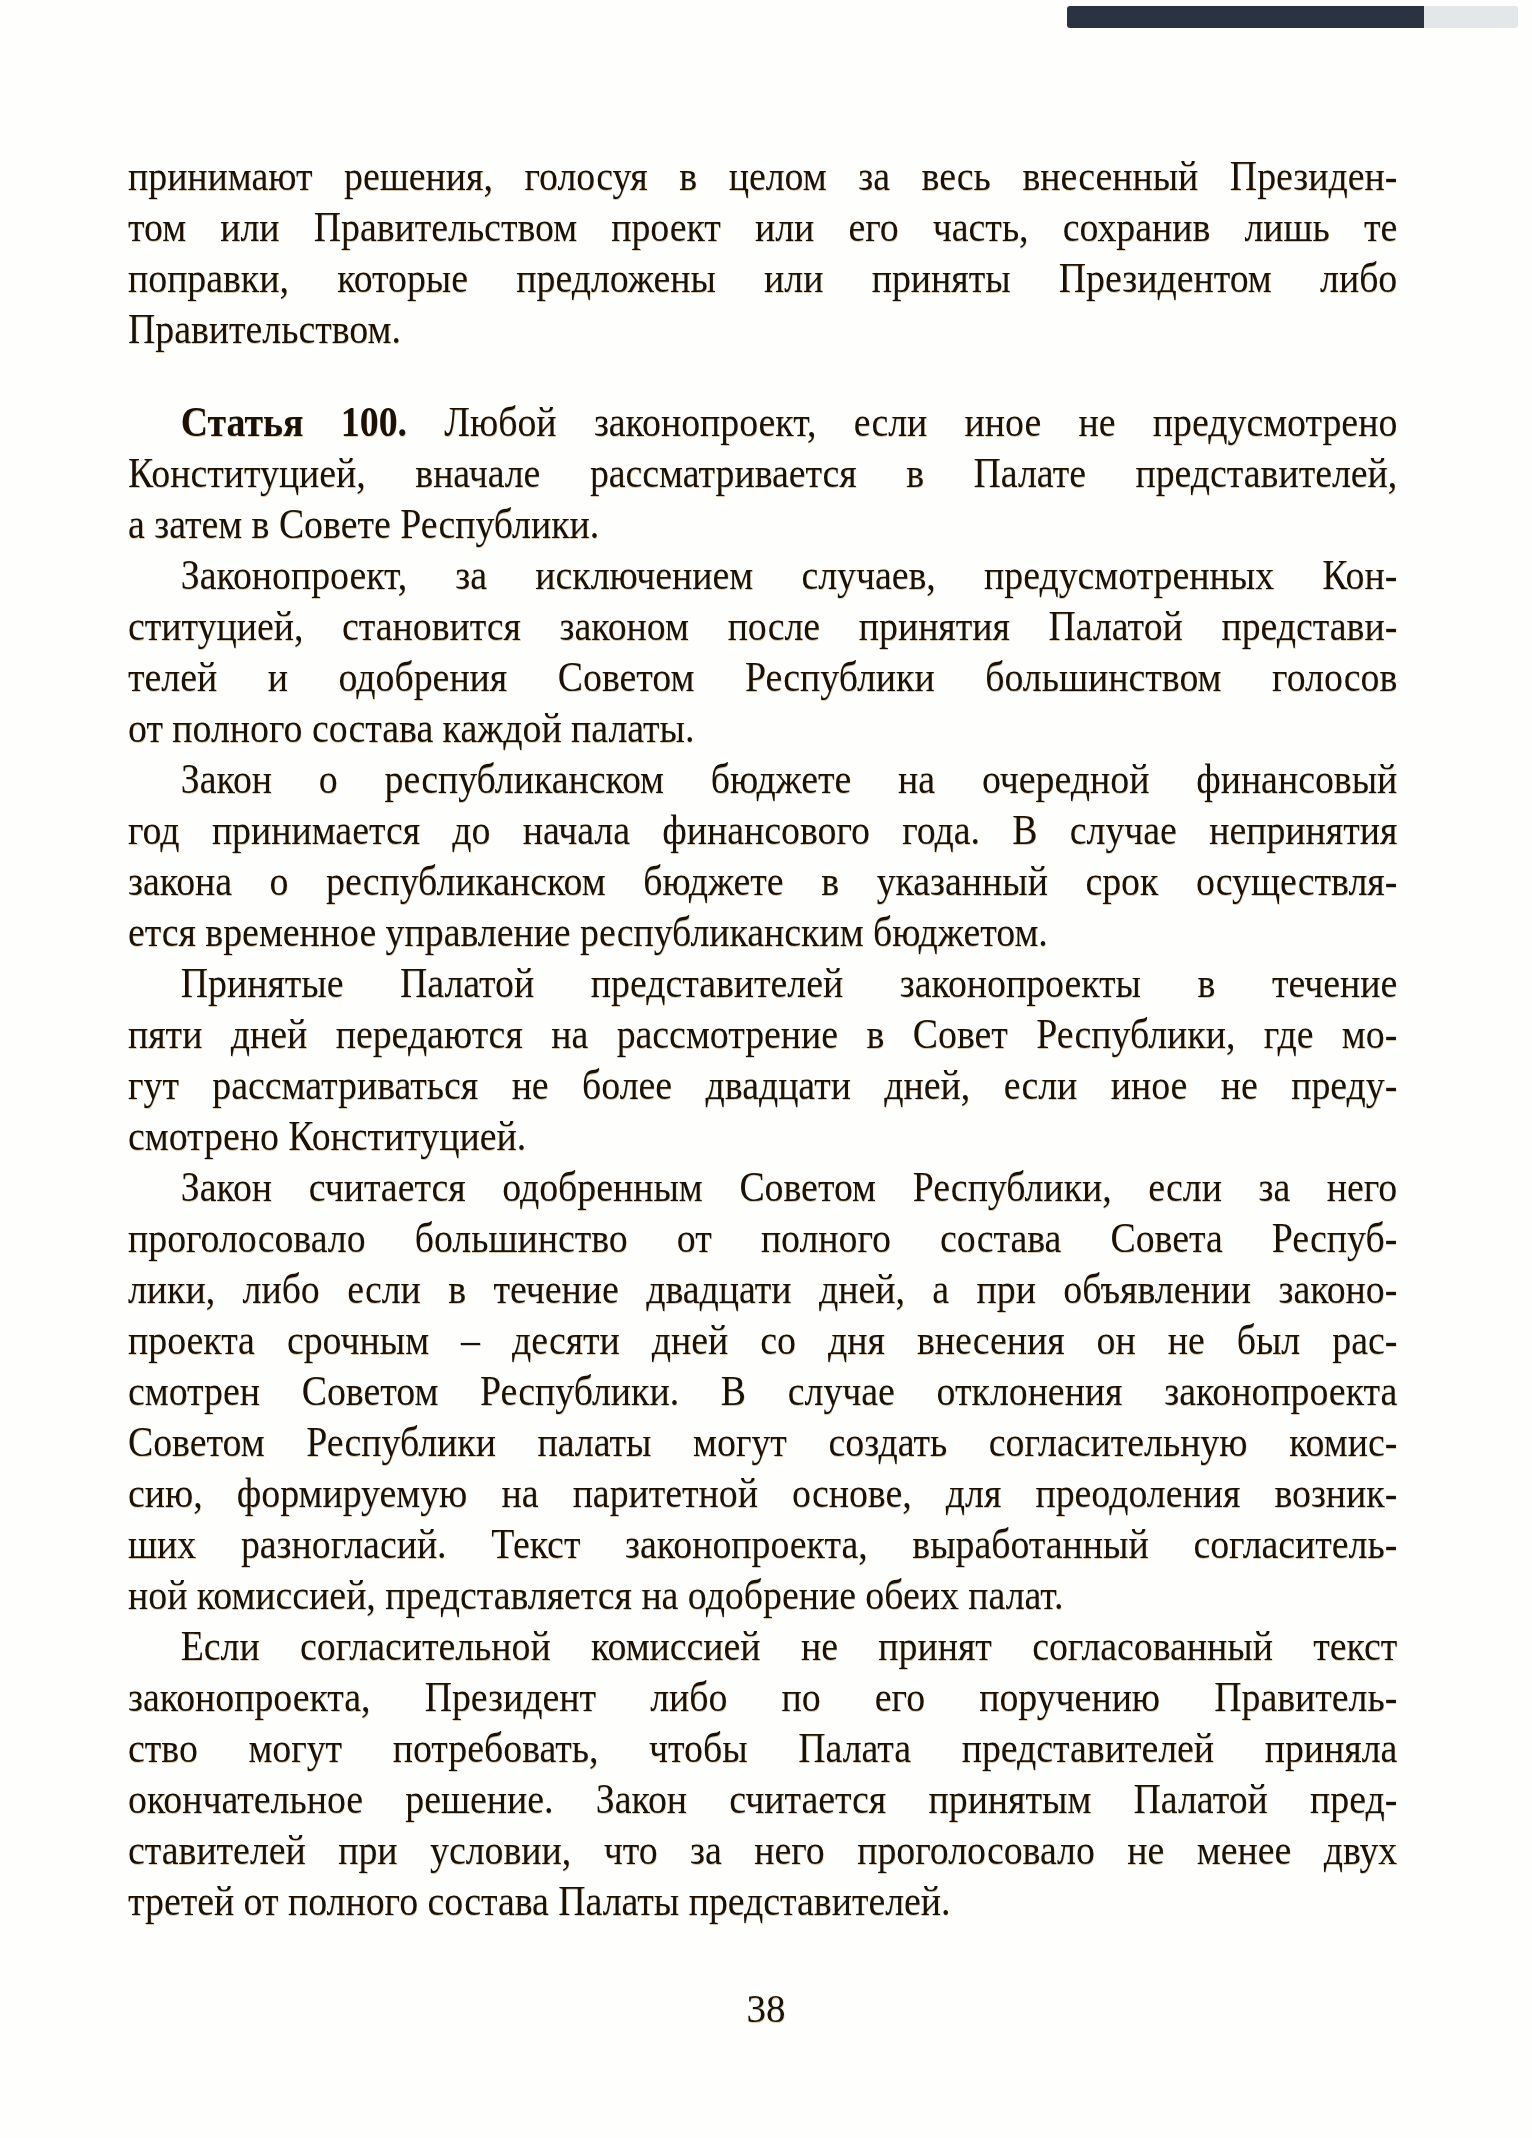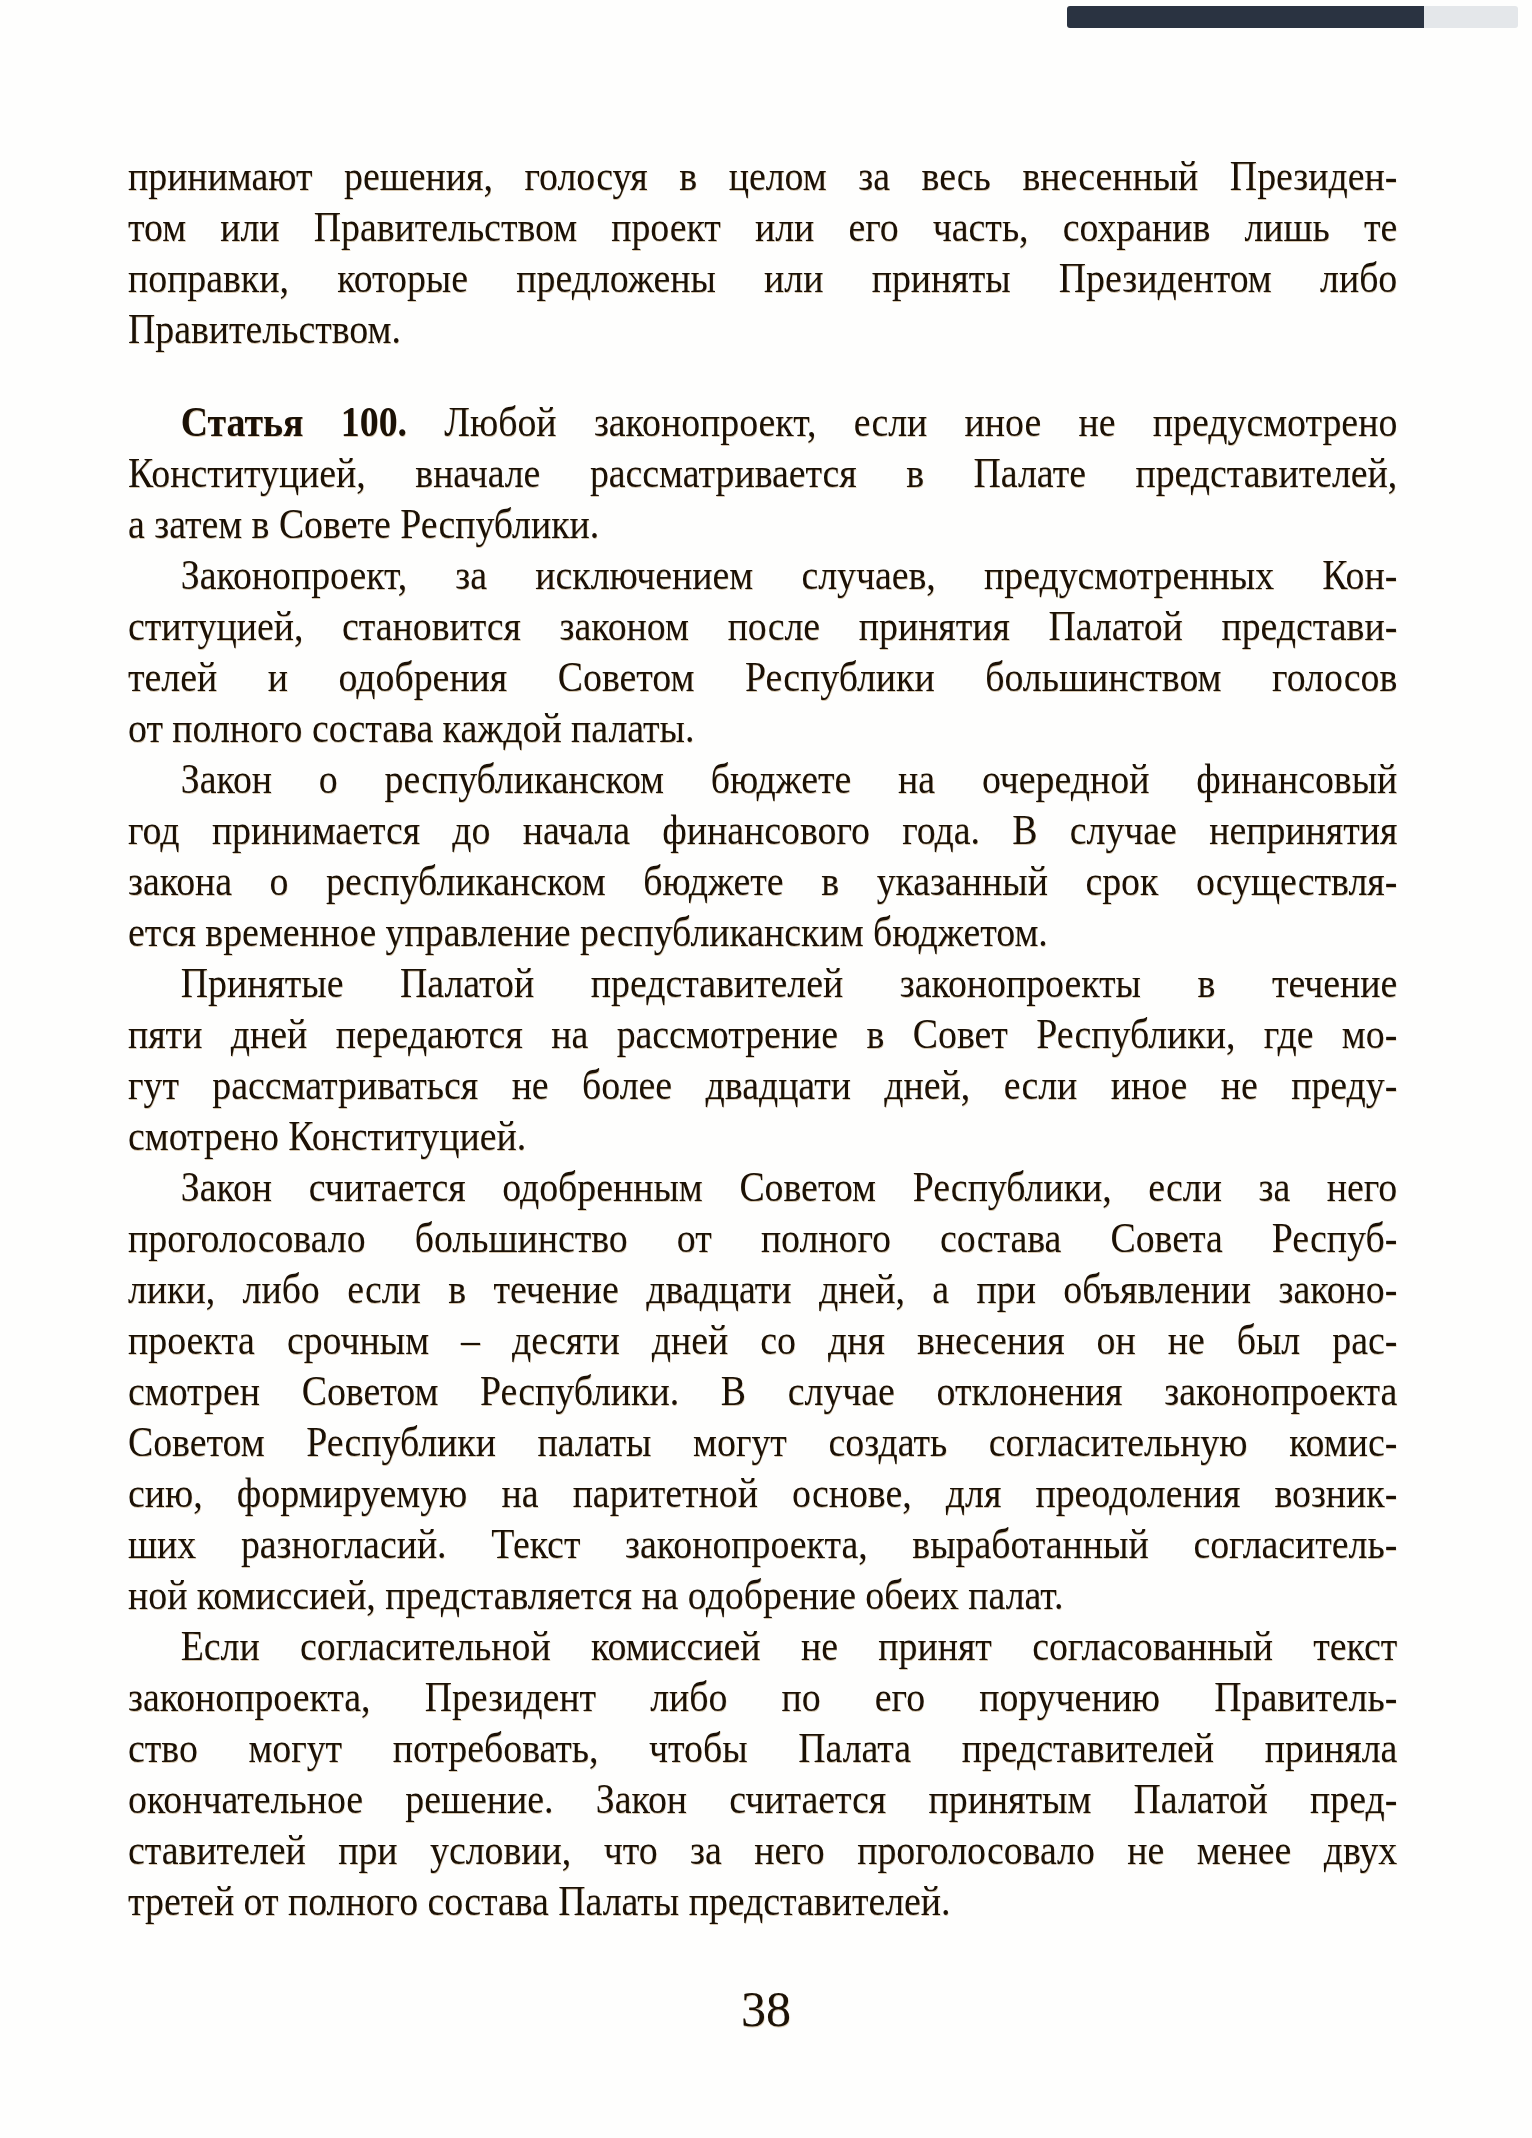--- a/index.html
+++ b/index.html
@@ -55,21 +55,21 @@
   }
   .line.last { text-align-last: left; }
   .para.indented .line:first-child { text-indent: 60px; }
   .line b { font-weight: bold; }
   .page-number {
     position: absolute;
     left: 0;
     top: 1985px;
     width: 1532px;
     text-align: center;
-    font-size: 50px;
+    font-size: 39px;
     line-height: 48px;
     text-shadow: 0.5px 0.6px 0.7px rgba(150, 100, 30, 0.35);
   }
 </style>
 </head>
 <body>
 
 <div class="page">
   <div class="scan-bar-dark" style="background: rgb(42, 51, 65);"></div>
   <div class="scan-bar-light" style="background: rgb(228, 231, 234);"></div>

